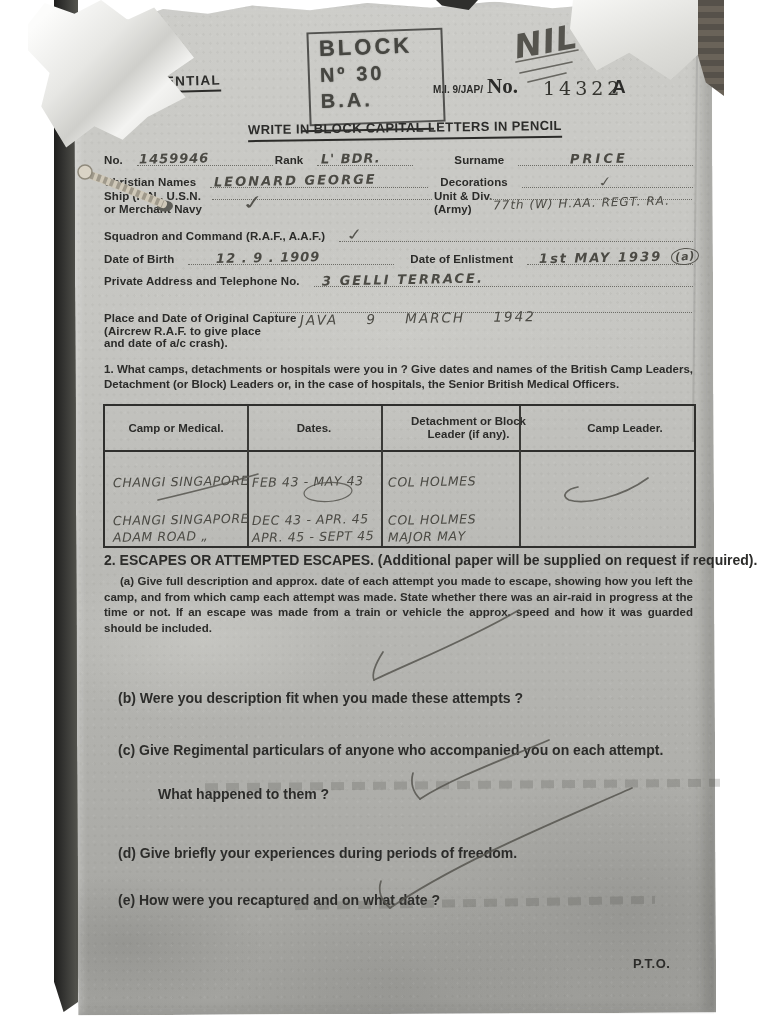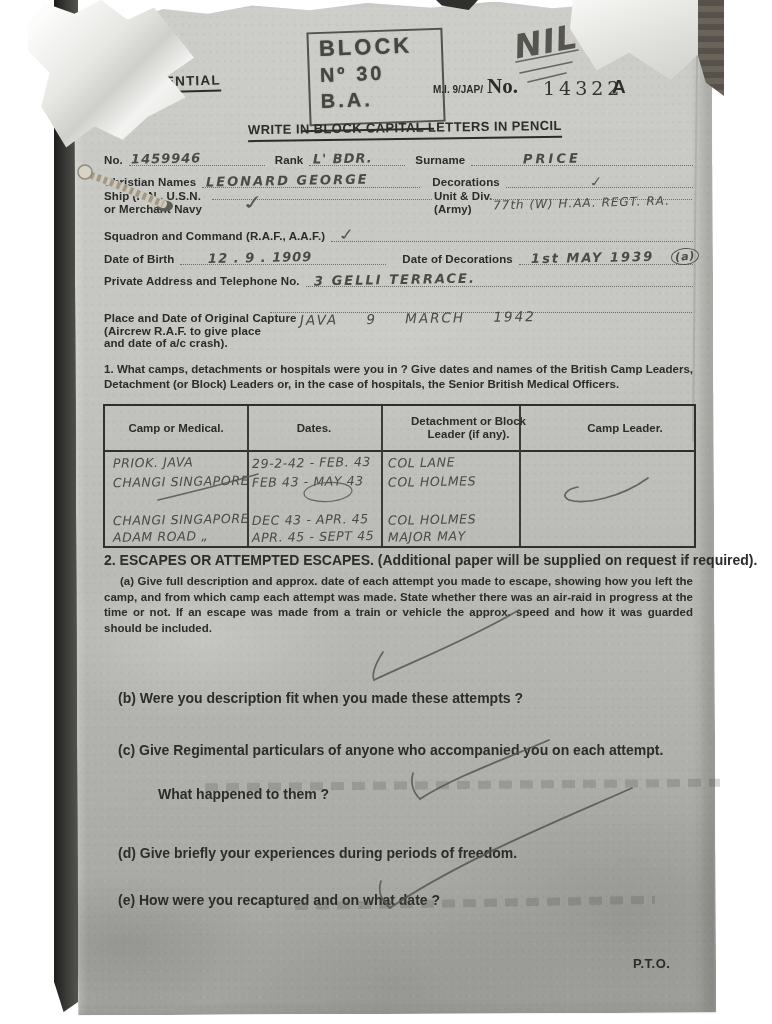--- a/index.html
+++ b/index.html
@@ -58,21 +58,21 @@
   .strike{left:301px;top:129px;width:133px;height:2.2px;background:#2d2d2b;transform:rotate(-1deg);}
 
   
   .hw{font-family:"DejaVu Sans",sans-serif;font-style:italic;color:#4b4a44;
       letter-spacing:1px;display:inline-block;transform:rotate(-1deg);white-space:nowrap;}
   .nil{left:514px;top:22px;font-size:33px;font-weight:bold;transform:rotate(-10deg);color:#55544e;}
 
   
   .frow{position:absolute;left:104px;width:589px;display:flex;align-items:flex-end;}
   .lbl{white-space:nowrap;padding-right:6px;}
-  .fill{border-bottom:1.5px dotted #6d6d67;position:relative;height:17px;}
+  .fill{border-bottom:1.5px dotted #6d6d67;position:relative;height:17px;margin-left:8px;}
   .fill .hw{position:absolute;bottom:-1px;font-size:13px;}
   .uline{position:absolute;border-bottom:1.5px dotted #6d6d67;}
   .tick{color:#55544e;font-style:italic;}
 
   
   .tbl{left:103px;top:404px;width:589px;height:140px;border:2px solid #2f2f2d;}
   .tbl .hdr{position:absolute;top:0;left:0;right:0;height:44px;border-bottom:2px solid #2f2f2d;display:flex;}
   .tbl .hc{display:flex;align-items:center;justify-content:center;text-align:center;font-size:11.5px;font-weight:600;line-height:13px;}
   .vline{position:absolute;top:0;bottom:0;width:1.5px;background:#3a3a37;}
   .trow{position:absolute;left:0;width:100%;height:19px;font-size:12.5px;}
@@ -111,25 +111,25 @@
   <div class="abs filesuf">A</div>
   <div class="abs hw nil">NIL</div>
   <div class="abs heading">WRITE IN BLOCK CAPITAL LETTERS IN PENCIL</div>
   <div class="abs strike"></div>
 
   <div class="frow print" style="top:148px">
     <span class="lbl">No.</span>
     <span class="fill" style="flex:0 0 136px">
       <span class="hw" style="left:2px">1459946</span>
       </span>
-    <span class="lbl" style="margin-left:10px">Rank</span>
+    <span class="lbl" style="margin-left:2px">Rank</span>
     <span class="fill" style="flex:0 0 96px">
       <span class="hw" style="left:4px">L' BDR.</span>
       </span>
-    <span class="lbl" style="margin-left:10px">Surname</span>
+    <span class="lbl" style="margin-left:41px">Surname</span>
     <span class="fill" style="flex:1">
       <span class="hw" style="left:52px;letter-spacing:3px">PRICE</span>
       </span>
   </div>
 
   <div class="frow print" style="top:170px">
     <span class="lbl">Christian Names</span>
     <span class="fill" style="flex:0 0 218px">
       <span class="hw" style="left:4px;letter-spacing:2px">LEONARD GEORGE</span>
       </span>
@@ -157,21 +157,21 @@
     <span class="fill" style="flex:1">
       <span class="hw tick" style="left:10px;font-size:14px;transform:rotate(-12deg) scaleX(1.5)">✓</span>
       </span>
   </div>
 
   <div class="frow print" style="top:247px">
     <span class="lbl">Date of Birth</span>
     <span class="fill" style="flex:0 0 206px">
       <span class="hw" style="left:28px">12 . 9 . 1909</span>
       </span>
-    <span class="lbl" style="margin-left:16px">Date of Decorations</span>
+    <span class="lbl" style="margin-left:16px">Date of Enlistment</span>
     <span class="fill" style="flex:1">
       <span class="hw" style="left:12px;letter-spacing:2px">1st MAY 1939</span>
       <span class="hw" style="right:-6px;font-size:11px;border:1.2px solid #55544e;border-radius:50%;padding:1px 3px;transform:rotate(-6deg)">(a)</span>
       </span>
   </div>
 
   <div class="frow print" style="top:269px">
     <span class="lbl">Private Address and Telephone No.</span>
     <span class="fill" style="flex:1">
       <span class="hw" style="left:8px;letter-spacing:2px">3 GELLI TERRACE.</span>
@@ -192,25 +192,20 @@
     <div class="hdr">
       <div class="hc" style="flex:0 0 142px">Camp or Medical.</div>
       <div class="hc" style="flex:0 0 134px">Dates.</div>
       <div class="hc" style="flex:1;padding:0 14px">Detachment or Block Leader (if any).</div>
       <div class="hc" style="flex:0 0 138px">Camp Leader.</div>
     </div>
     <div class="vline" style="left:142px"></div>
     <div class="vline" style="left:276px"></div>
     <div class="vline" style="left:414px"></div>
 
-    <div class="trow" style="top:49px">
-      <span class="hw" style="left:8px">PRIOK. JAVA</span>
-      <span class="hw" style="left:147px">29-2-42 - FEB. 43</span>
-      <span class="hw" style="left:283px">COL LANE</span>
-    </div>
     <div class="trow" style="top:68px">
       <span class="hw" style="left:8px">CHANGI SINGAPORE</span>
       <span class="hw" style="left:147px">FEB 43 - MAY 43</span>
       <span class="hw" style="left:283px">COL HOLMES</span>
     </div>
     <div class="trow" style="top:106px">
       <span class="hw" style="left:8px">CHANGI SINGAPORE</span>
       <span class="hw" style="left:147px">DEC 43 - APR. 45</span>
       <span class="hw" style="left:283px">COL HOLMES</span>
     </div>

